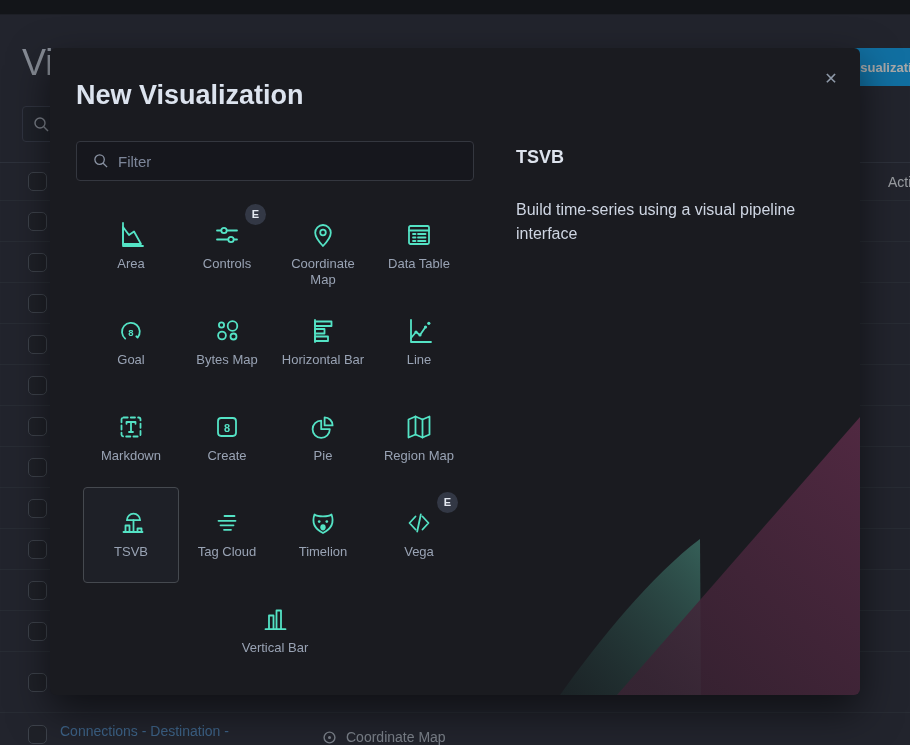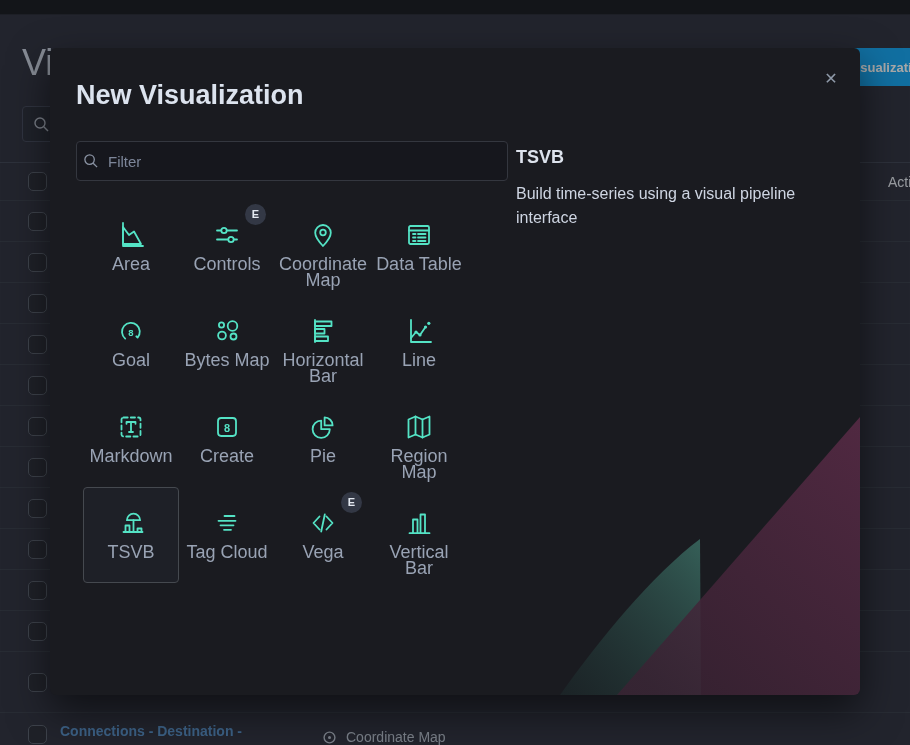--- a/index.html
+++ b/index.html
@@ -16,44 +16,44 @@
   .bg-row { position:relative; border-bottom:1px solid #3e4350; }
   .bg-row.header { height:38px; }
   .bg-row.std { height:41px; }
   .bg-row.tall { height:61px; }
   .bg-row.last { height:60px; border-bottom:none; }
   .cbx { position:absolute; left:28px; width:19px; height:19px; border:1px solid #5d6472; border-radius:5px; background:#2f333e; }
   .bg-row.header .cbx { top:9px; } .bg-row.std .cbx { top:11px; }
   .bg-row.tall .cbx { top:21px; } .bg-row.last .cbx { top:12px; }
   .actions-hd { position:absolute; left:888px; top:11px; font-size:14px; color:#e8edf4; white-space:nowrap; }
   .bg-link { position:absolute; left:60px; font-size:14px; color:#5c94cc; white-space:nowrap; text-decoration:none; }
-  .bg-row.tall .bg-link { top:37px; } .bg-row.last .bg-link { top:10px;font-weight:bold; }
+  .bg-row.tall .bg-link { top:37px; } .bg-row.last .bg-link { top:10px; }
   .type-cell { position:absolute; left:322px; top:16px; display:flex; align-items:center; gap:9px; font-size:14px; color:#b9c1cf; white-space:nowrap; }
 
   .overlay { position:absolute; inset:0; background:rgba(0,0,0,0.34); z-index:5; }
 
   
   .modal { position:absolute; left:50px; top:48px; width:810px; height:647px; background:#1a1b20; border-radius:6px; box-shadow:0 16px 40px rgba(0,0,0,0.55); overflow:hidden; z-index:10; padding:30px 26px 0; }
   .corner-art { position:absolute; right:0; bottom:0; pointer-events:none; }
   .modal-close { position:absolute; top:20px; right:18px; width:22px; height:22px; background:none; border:none; color:#8e99a8; font-size:16px; line-height:22px; text-align:center; cursor:pointer; }
   .modal-title { font-size:27px; line-height:34px; font-weight:700; color:#dce3ee; }
   .modal-body { display:flex; margin-top:29px; position:relative; }
   .left-col { width:398px; flex:none; }
-  .filter-box { display:flex; align-items:center; width:432px; height:40px; background:#16171d; border:1px solid #34373f; border-radius:4px; padding:0 6px; }
+  .filter-box { display:flex; align-items:center; width:398px; height:40px; background:#16171d; border:1px solid #34373f; border-radius:4px; padding:0 16px; }
   .filter-box input { flex:1; background:transparent; border:none; outline:none; color:#d3d9e4; font-size:15px; margin-left:9px; font-family:"Liberation Sans", sans-serif; }
   .filter-box input::placeholder { color:#7d8699; }
   .vis-grid { margin:18px 0 0 7px; width:384px; display:flex; flex-wrap:wrap; justify-content:center; }
   .vis-tile { position:relative; width:96px; height:96px; padding-top:20px; display:flex; flex-direction:column; align-items:center; cursor:pointer; border-radius:4px; }
   .vis-tile.selected { background:#1e2027; border:1px solid #45494f; padding-top:19px; }
   .vis-icon { width:32px; height:32px; flex:none; }
-  .vis-label { margin-top:5px; font-size:18px; line-height:16px; color:#99a3b4; text-align:center; max-width:92px; }
+  .vis-label { margin-top:5px; font-size:13px; line-height:16px; color:#99a3b4; text-align:center; max-width:92px; }
   .exp-badge { position:absolute; top:5px; right:9px; width:21px; height:21px; border-radius:50%; background:#333845; color:#e4e9f1; font-size:11px; font-weight:700; line-height:21px; text-align:center; }
   .right-col { margin-left:42px; padding-top:6px; width:316px; }
   .detail-title { font-size:18px; font-weight:700; color:#dde3ed; }
-  .detail-desc { margin-top:14px; font-size:16px; line-height:24px; color:#ced5e2; }
+  .detail-desc { margin-top:30px; font-size:16px; line-height:24px; color:#ced5e2; }
 
   svg.vi { stroke:#54e3c5; fill:none; stroke-width:1.8; stroke-linecap:round; stroke-linejoin:round; }
   svg.vi .fillteal { fill:#54e3c5; stroke:none; }
   svg.gray-ic { stroke:#b9c1cf; fill:none; stroke-width:1.4; }
 </style>
 </head>
 <body>
 
 <div class="screen">
 
@@ -276,20 +276,29 @@
             <div class="vis-label">TSVB</div>
           </div>
 
           <div class="vis-tile">
             <svg class="vi vis-icon" viewBox="0 0 32 32" stroke-width="2.2">
               <path d="M13.5 9 h10 M7.5 13.8 h17 M9.5 18.3 h13 M13 22.8 h7"></path>
             </svg>
             <div class="vis-label">Tag Cloud</div>
           </div>
 
+          <div class="vis-tile">
+            <svg class="vi vis-icon" viewBox="0 0 32 32">
+              <path d="M7.5 7.5 C10.5 9.9 21.5 9.9 24.5 7.5 C27 14.5 25 21.5 16 26 C7 21.5 5 14.5 7.5 7.5 Z"></path>
+              <circle class="fillteal" cx="12.2" cy="14.6" r="1.35"></circle>
+              <circle class="fillteal" cx="19.8" cy="14.6" r="1.35"></circle>
+              <ellipse class="fillteal" cx="16" cy="20.3" rx="2.7" ry="3.1"></ellipse>
+            </svg>
+            <div class="vis-label">Timelion</div>
+          </div>
 
           <div class="vis-tile">
             <span class="exp-badge">E</span>
             <svg class="vi vis-icon" viewBox="0 0 32 32">
               <path d="M12.5 9.5 L6.5 16 L12.5 22.5 M19.5 9.5 L25.5 16 L19.5 22.5 M17.8 7.5 L14.2 24.5"></path>
             </svg>
             <div class="vis-label">Vega</div>
           </div>
 
           <div class="vis-tile">

